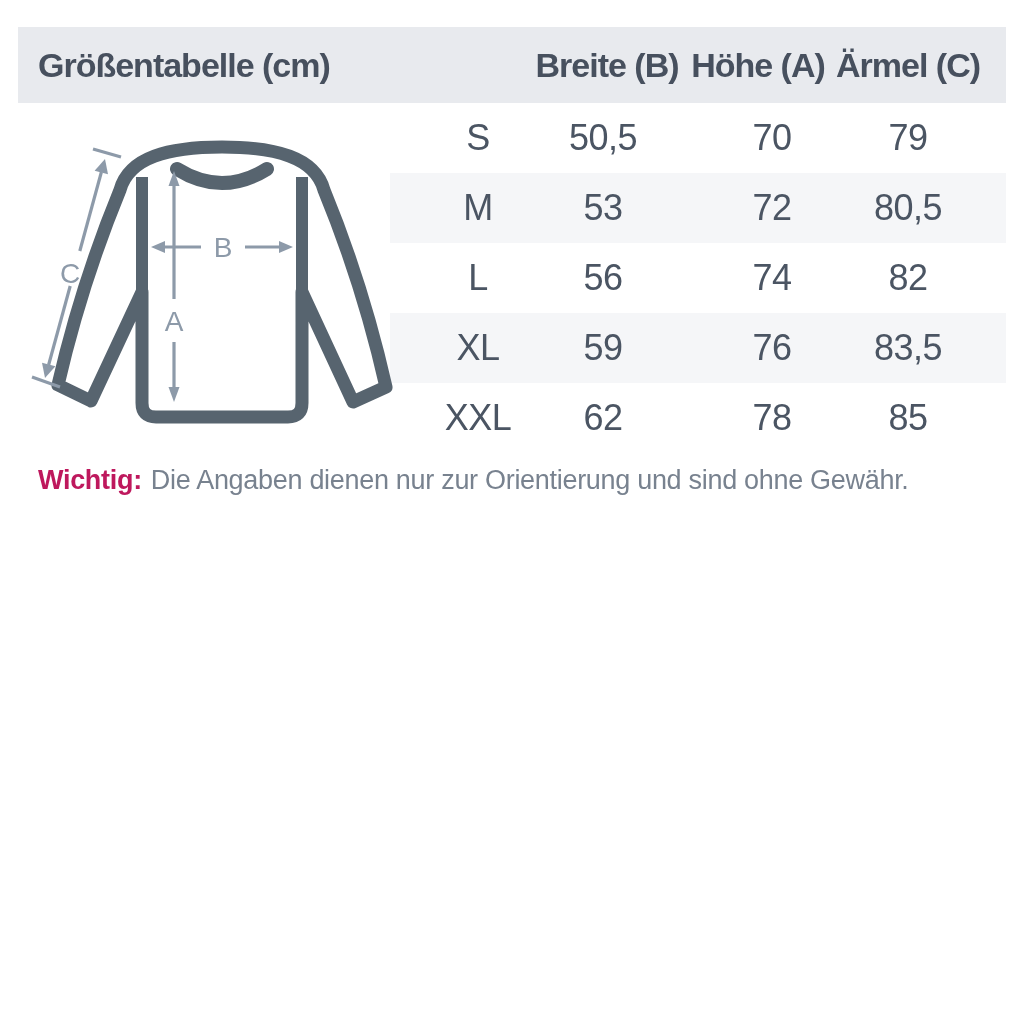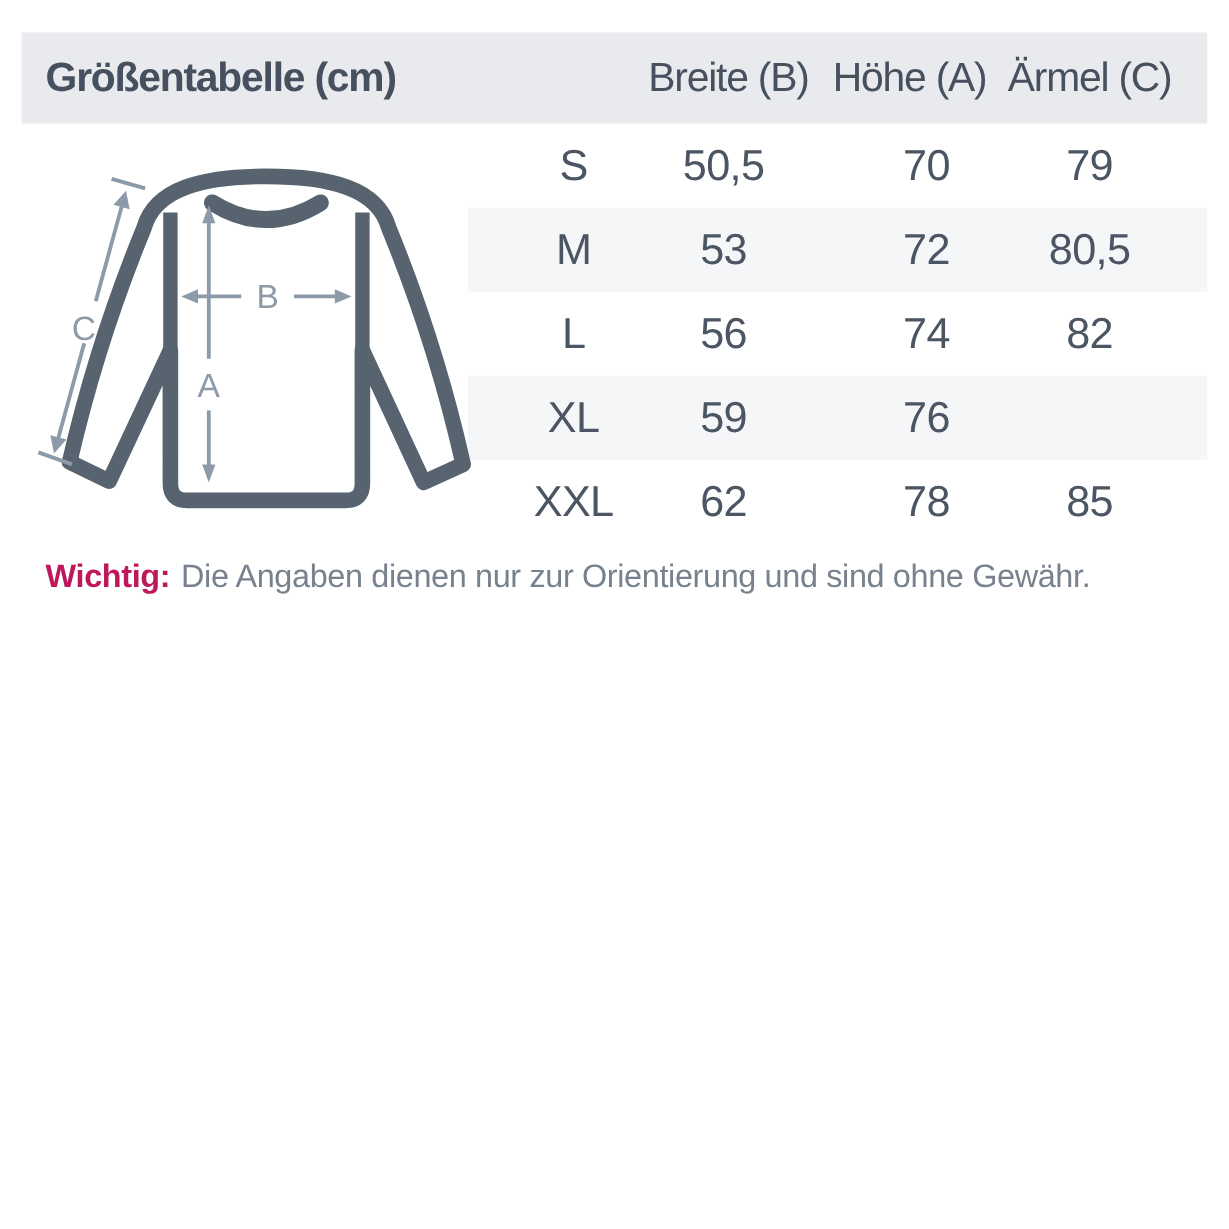--- a/index.html
+++ b/index.html
@@ -11,21 +11,21 @@
   .header-bar{
     position:absolute;left:18px;top:27px;width:988px;height:76px;
     background:#e8eaee;
   }
   .title{
     position:absolute;left:20px;top:0;line-height:76px;
     font-size:34px;font-weight:bold;color:#47505e;letter-spacing:-1px;white-space:nowrap;
   }
   .col-head{
     position:absolute;top:0;transform:translateX(-50%);line-height:76px;
-    font-size:34px;font-weight:normal;color:#47505e;letter-spacing:-1px;white-space:nowrap;text-align:center;
+    font-size:34px;font-weight:bold;color:#47505e;letter-spacing:-1px;white-space:nowrap;text-align:center;
   }
   .col-head.h1{left:589px;}
   .col-head.h2{left:740px;}
   .col-head.h3{left:890px;}
   
   .size-table{position:absolute;left:390px;top:103px;width:616px;}
   .trow{position:relative;width:616px;height:70px;}
   .trow.striped{background:#f5f6f8;}
   .cell{
     position:absolute;top:0;transform:translateX(-50%);line-height:70px;
@@ -73,20 +73,21 @@
     <div class="trow">
       <span class="cell size">L</span>
       <span class="cell c1">56</span>
       <span class="cell c2">74</span>
       <span class="cell c3">82</span>
     </div>
     <div class="trow striped">
       <span class="cell size">XL</span>
       <span class="cell c1">59</span>
       <span class="cell c2">76</span>
+      <span class="cell c3">83,5</span>
     </div>
     <div class="trow">
       <span class="cell size">XXL</span>
       <span class="cell c1">62</span>
       <span class="cell c2">78</span>
       <span class="cell c3">85</span>
     </div>
   </div>
 
   <svg class="diagram" viewBox="0 0 380 300" xmlns="http://www.w3.org/2000/svg">

